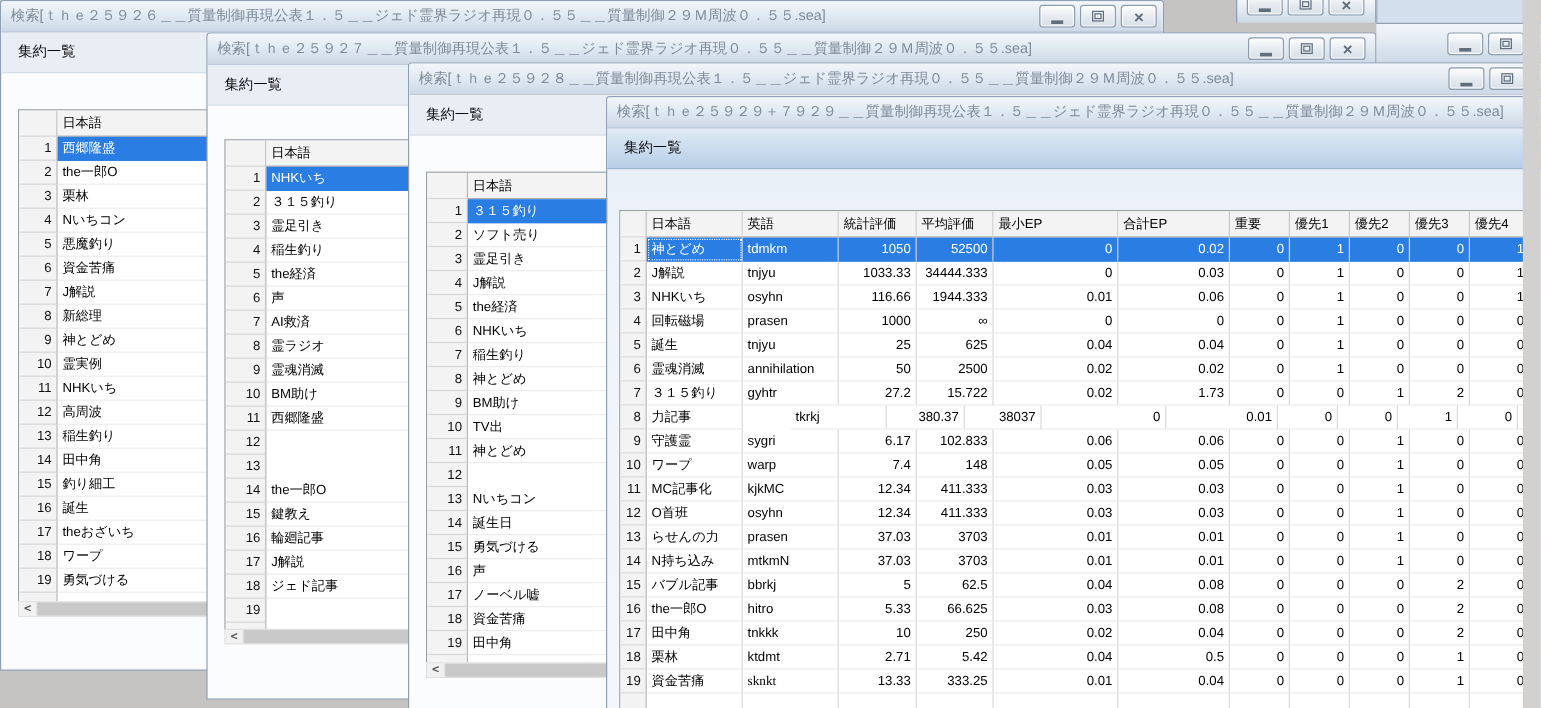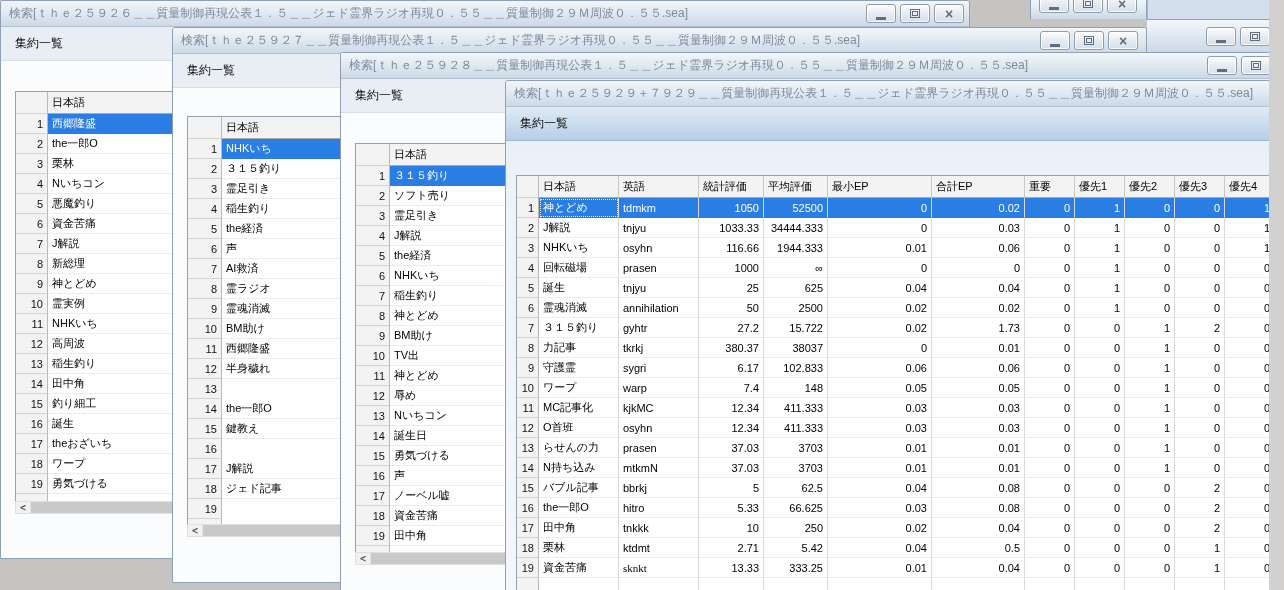--- a/index.html
+++ b/index.html
@@ -252,35 +252,35 @@
         <div class="row">
           <div class="cell num" style="width: 34px;">10</div>
           <div class="cell" style="width: 170px;">BM助け</div>
         </div>
         <div class="row">
           <div class="cell num" style="width: 34px;">11</div>
           <div class="cell" style="width: 170px;">西郷隆盛</div>
         </div>
         <div class="row">
           <div class="cell num" style="width: 34px;">12</div>
-          <div class="cell" style="width: 170px;">半身穢れ</div>
         </div>
         <div class="row">
           <div class="cell num" style="width: 34px;">13</div>
         </div>
         <div class="row">
           <div class="cell num" style="width: 34px;">14</div>
           <div class="cell" style="width: 170px;">the一郎O</div>
         </div>
         <div class="row">
           <div class="cell num" style="width: 34px;">15</div>
           <div class="cell" style="width: 170px;">鍵教え</div>
         </div>
         <div class="row">
           <div class="cell num" style="width: 34px;">16</div>
+          <div class="cell" style="width: 170px;">輪廻記事</div>
         </div>
         <div class="row">
           <div class="cell num" style="width: 34px;">17</div>
           <div class="cell" style="width: 170px;">J解説</div>
         </div>
         <div class="row">
           <div class="cell num" style="width: 34px;">18</div>
           <div class="cell" style="width: 170px;">ジェド記事</div>
         </div>
         <div class="row">
@@ -356,21 +356,20 @@
         <div class="row">
           <div class="cell num" style="width: 34px;">10</div>
           <div class="cell" style="width: 160px;">TV出</div>
         </div>
         <div class="row">
           <div class="cell num" style="width: 34px;">11</div>
           <div class="cell" style="width: 160px;">神とどめ</div>
         </div>
         <div class="row">
           <div class="cell num" style="width: 34px;">12</div>
-          <div class="cell" style="width: 160px;">辱め</div>
         </div>
         <div class="row">
           <div class="cell num" style="width: 34px;">13</div>
           <div class="cell" style="width: 160px;">Nいちコン</div>
         </div>
         <div class="row">
           <div class="cell num" style="width: 34px;">14</div>
           <div class="cell" style="width: 160px;">誕生日</div>
         </div>
         <div class="row">
@@ -519,21 +518,21 @@
           <div class="cell rt" style="width: 93px;">1.73</div>
           <div class="cell rt" style="width: 50px;">0</div>
           <div class="cell rt" style="width: 50px;">0</div>
           <div class="cell rt" style="width: 50px;">1</div>
           <div class="cell rt" style="width: 50px;">2</div>
           <div class="cell rt" style="width: 50px;">0</div>
         </div>
         <div class="row">
           <div class="cell num" style="width: 22px;">8</div>
           <div class="cell" style="width: 80px;">力記事</div>
-          <div class="cell" style="width: 80px;">tkrkj</div>
+          <div class="cell" style="width: 80px; margin-left: 40px;">tkrkj</div>
           <div class="cell rt" style="width: 65px;">380.37</div>
           <div class="cell rt" style="width: 64px;">38037</div>
           <div class="cell rt" style="width: 104px;">0</div>
           <div class="cell rt" style="width: 93px;">0.01</div>
           <div class="cell rt" style="width: 50px;">0</div>
           <div class="cell rt" style="width: 50px;">0</div>
           <div class="cell rt" style="width: 50px;">1</div>
           <div class="cell rt" style="width: 50px;">0</div>
           <div class="cell rt" style="width: 50px;">0</div>
         </div>

